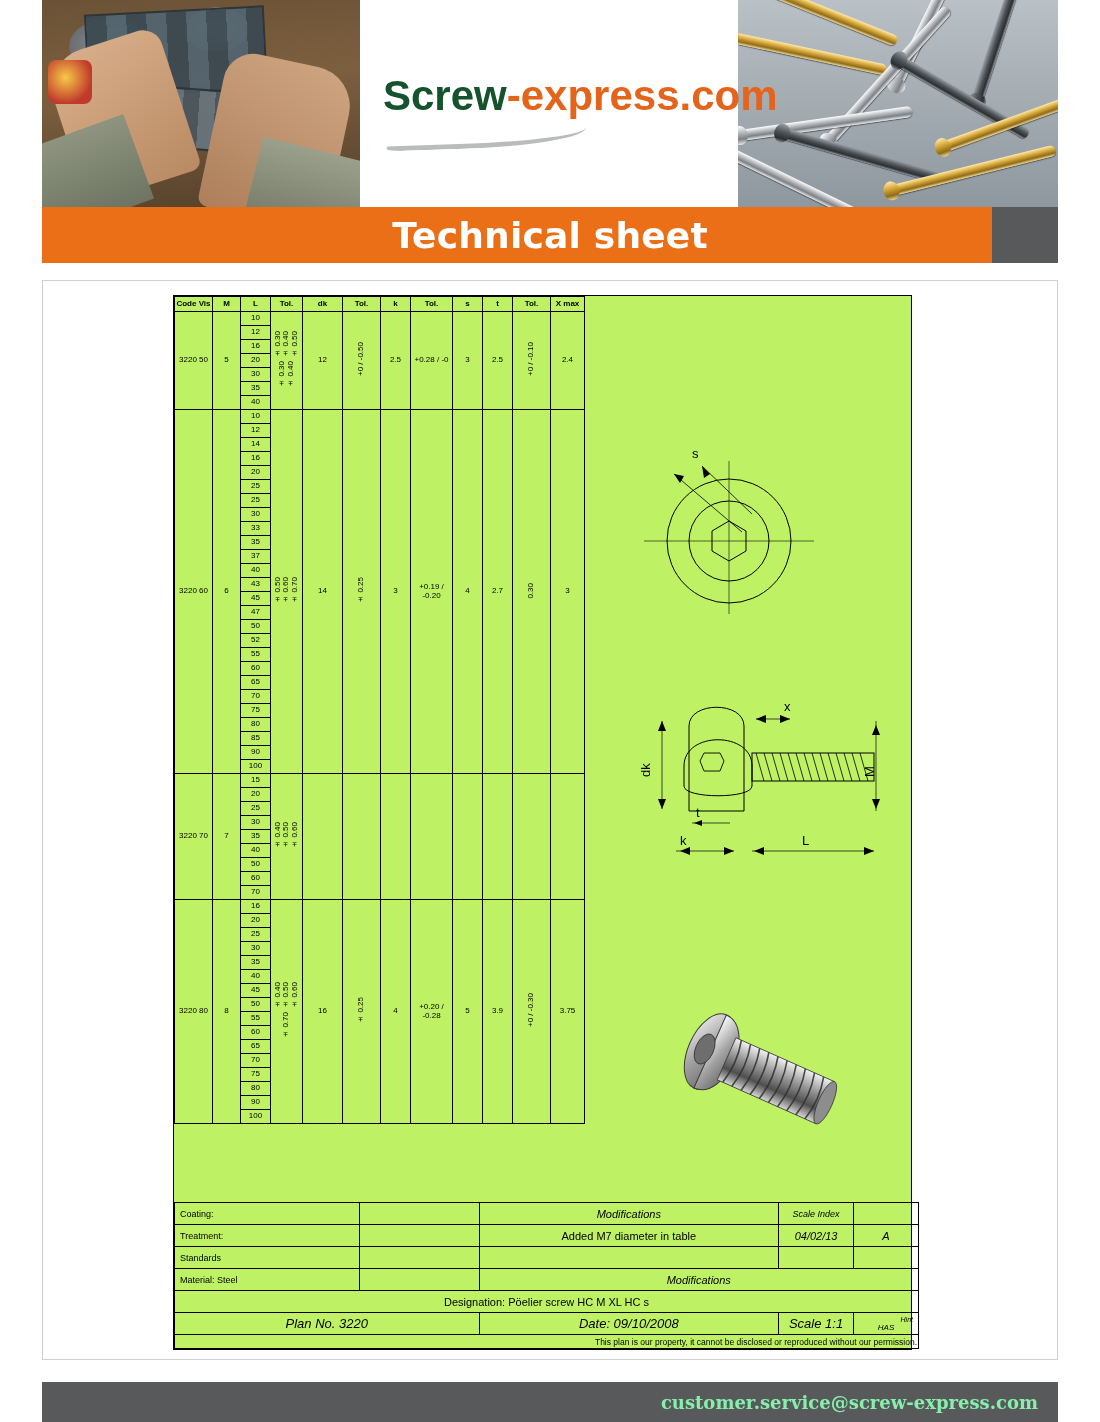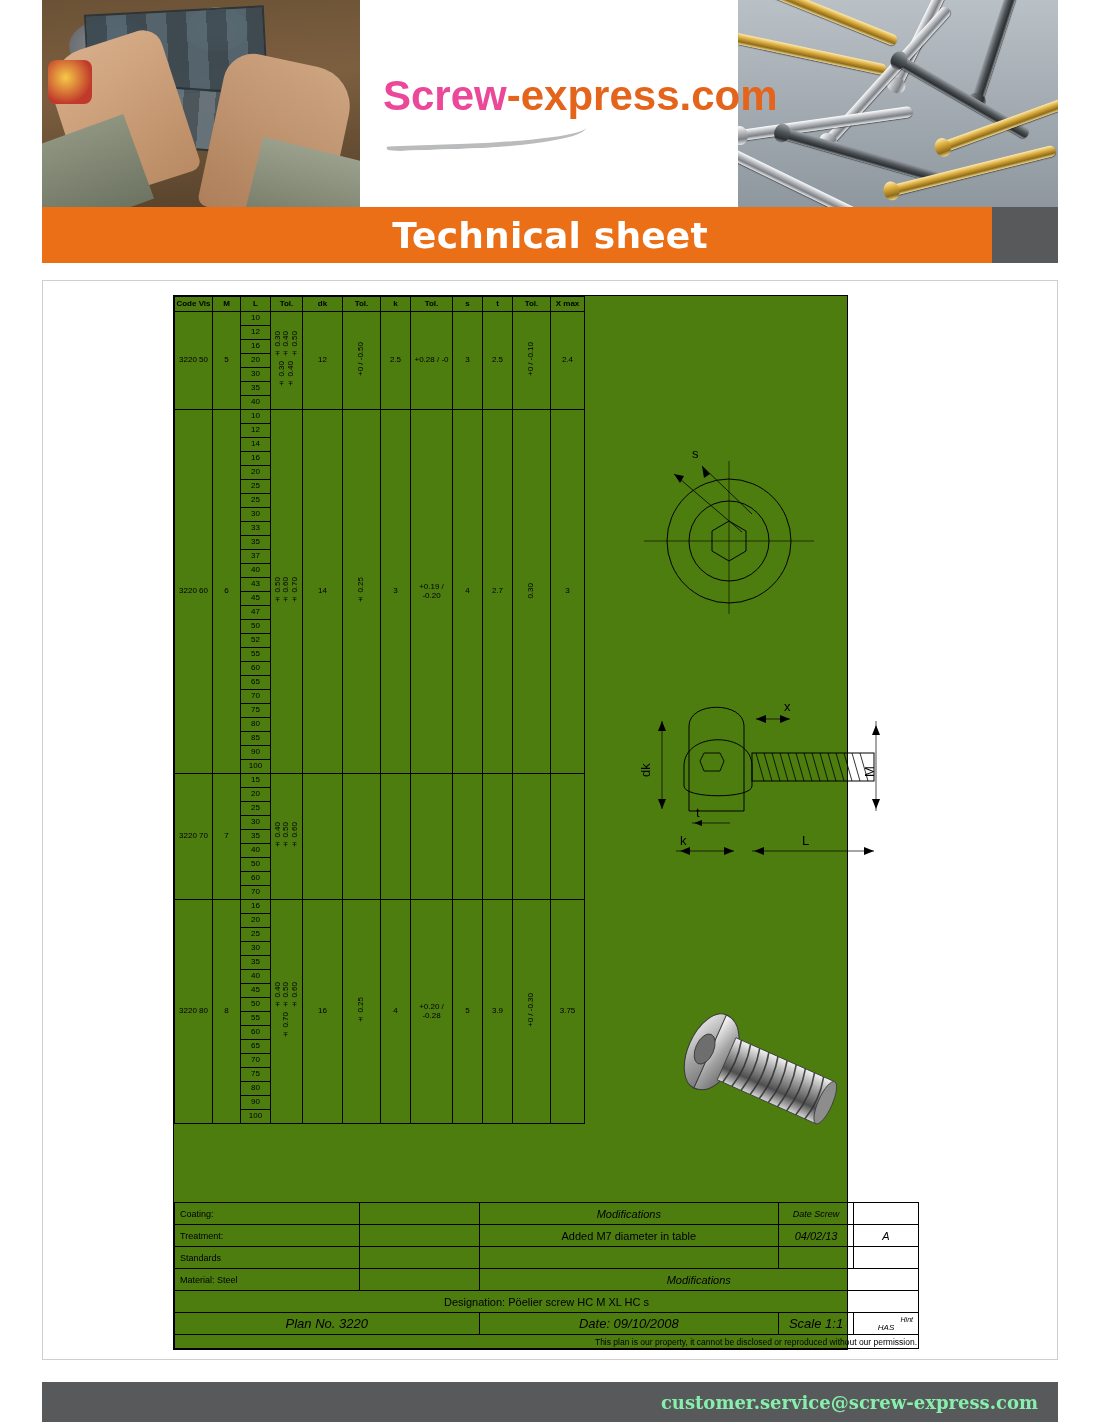--- a/index.html
+++ b/index.html
@@ -117,43 +117,43 @@
   }
 
   .brand {
     position:absolute;
     left: 383px; top: 72px;
     font-size: 42px;
     font-weight: bold;
     font-family: "Liberation Sans", sans-serif;
     white-space: nowrap;
   }
-  .brand .b1 { color:#ec4899; }
+  .brand .b1 { color:#14532d; }
   .brand .b2 { color:#e4641b; }
   .brand-swoosh {
     position:absolute; left:386px; top:120px; width:200px; height:28px;
     border-bottom: 5px solid #b9bbbd;
     border-radius: 0 0 60% 10%;
     transform: rotate(-2deg);
   }
 
   
   .sheet-wrap {
     position:absolute;
     left: 42px; top: 280px;
     width: 1016px; height: 1080px;
     border: 1px solid #cfcfcf;
     background:#ffffff;
   }
   .drawing {
     position:absolute;
     left: 130px; top: 14px;
-    width: 675px; height: 1055px;
+    width: 739px; height: 1055px;
     border: 1px solid #000;
-    background:#4d7c0f;
+    background:#bef264;
   }
 
   table.spec {
     border-collapse: collapse;
     position:absolute; left:0; top:0;
     font-family: "Liberation Sans", sans-serif;
   }
   table.spec td, table.spec th {
     border: 1px solid #000;
     font-size: 8px;
@@ -616,21 +616,21 @@
       </g>
     </svg>
 
     <div class="titleblock">
       <table class="tb">
         <tbody>
             <tr>
           <td style="width:185px;" class="small">Coating:</td>
           <td style="width:120px;"></td>
           <td style="width:300px;" class="ctr">Modifications</td>
-          <td style="width:75px;" class="ctr small">Date Screw</td>
+          <td style="width:75px;" class="ctr small">Scale Index</td>
           <td style="width:65px;"></td>
         </tr>
         <tr>
           <td class="small">Treatment:</td>
           <td></td>
           <td class="big">Added M7 diameter in table</td>
           <td class="ctr big">04/02/13</td>
           <td class="ctr big">A</td>
         </tr>
         <tr>

